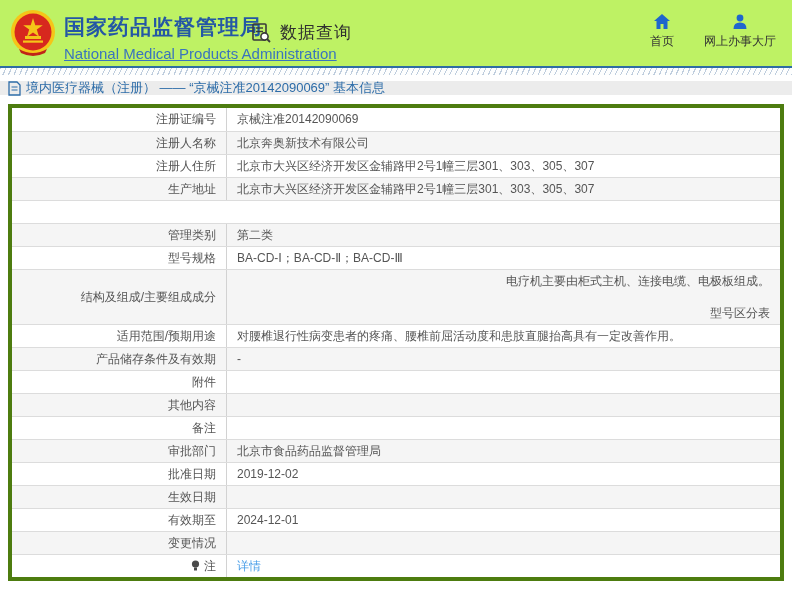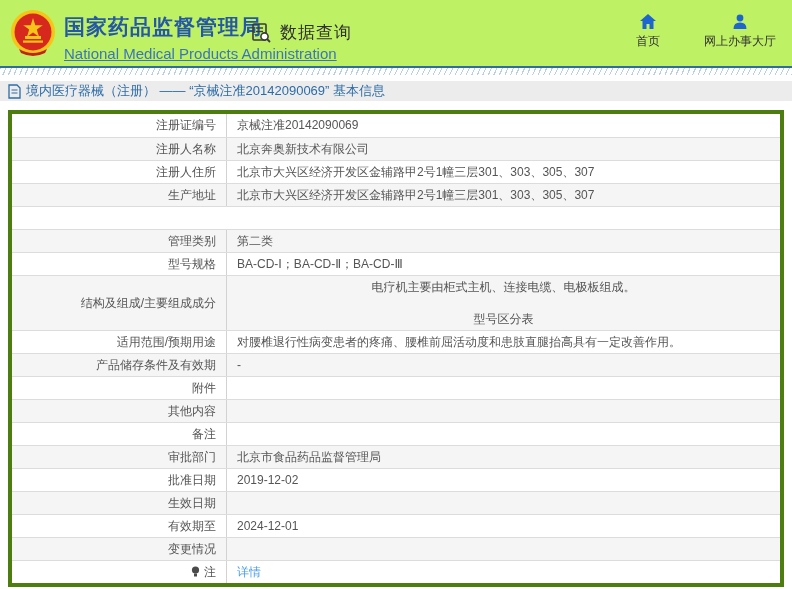--- a/index.html
+++ b/index.html
@@ -7,46 +7,46 @@
   body { position:relative; height:589px; overflow:hidden; color:#555; }
 
   
   .header { position:relative; height:66px; background:#bef264; }
   .logo { position:absolute; left:9px; top:9px; width:48px; height:48px; }
   .title-block { position:absolute; left:64px; top:13px; }
   .org-zh { font-size:21px; font-weight:bold; color:#2457a5; letter-spacing:1px; }
   .org-en { font-size:15px; color:#3a74bd; margin-top:4px;text-decoration:underline; }
   .data-query { position:absolute; left:250px; top:21px; display:flex; align-items:center; gap:8px; cursor:pointer; }
   .data-query-label { font-size:17px; color:#2f2f2f; letter-spacing:1px; }
-  .top-nav { position:absolute; right:16px; top:14px; display:flex; gap:44px; }
+  .top-nav { position:absolute; right:16px; top:14px; display:flex; gap:30px; }
   .nav-item { display:flex; flex-direction:column; align-items:center; gap:4px; cursor:pointer; }
   .nav-item .lbl { font-size:12px; color:#333; white-space:nowrap; }
 
   
   .blue-line { height:2px; background:#2e6da4; }
   .hatch { height:7px; background-color:#fdfefe;
            background-image:repeating-linear-gradient(115deg, rgba(140,165,195,.55) 0 1px, transparent 1px 5px); }
   .gap6 { height:6px; }
   .gap9 { height:9px; }
 
   
-  .crumb-band { height:20px; background:#ececec; display:flex; align-items:center; padding-left:8px; gap:5px; }
+  .crumb-band { height:14px; background:#ececec; display:flex; align-items:center; padding-left:8px; gap:5px; }
   .crumb-text { font-size:13px; color:#2d6ca8; }
 
   
   .table-wrap { margin:0 8px; border:4px solid #4d7c0f; background:#fff; }
   .row { display:flex; height:23px; }
   .row + .row { border-top:1px solid #dcdcdc; }
   .row.alt { background:#f5f5f5; }
   .row.tall { height:55px; }
   .cell { display:flex; align-items:center; font-size:12px; }
   .cell.label { width:215px; border-right:1px solid #d2d2d2; justify-content:flex-end;
                 padding:0 10px; color:#555; gap:4px; }
   .cell.value { flex:1; padding:0 10px; color:#555; }
-  .row.tall .cell.value { flex-direction:column; align-items:center; justify-content:center; gap:15px; }
+  .row.tall .cell.value { flex-direction:column; align-items:flex-end; justify-content:center; gap:15px; }
   a.detail-link { color:#4a9ee8; text-decoration:none; font-size:12px; }
   .note-ic { display:inline-flex; }
 
   svg { display:block; }
 </style>
 </head>
 <body>
 
 <div class="header">
 

